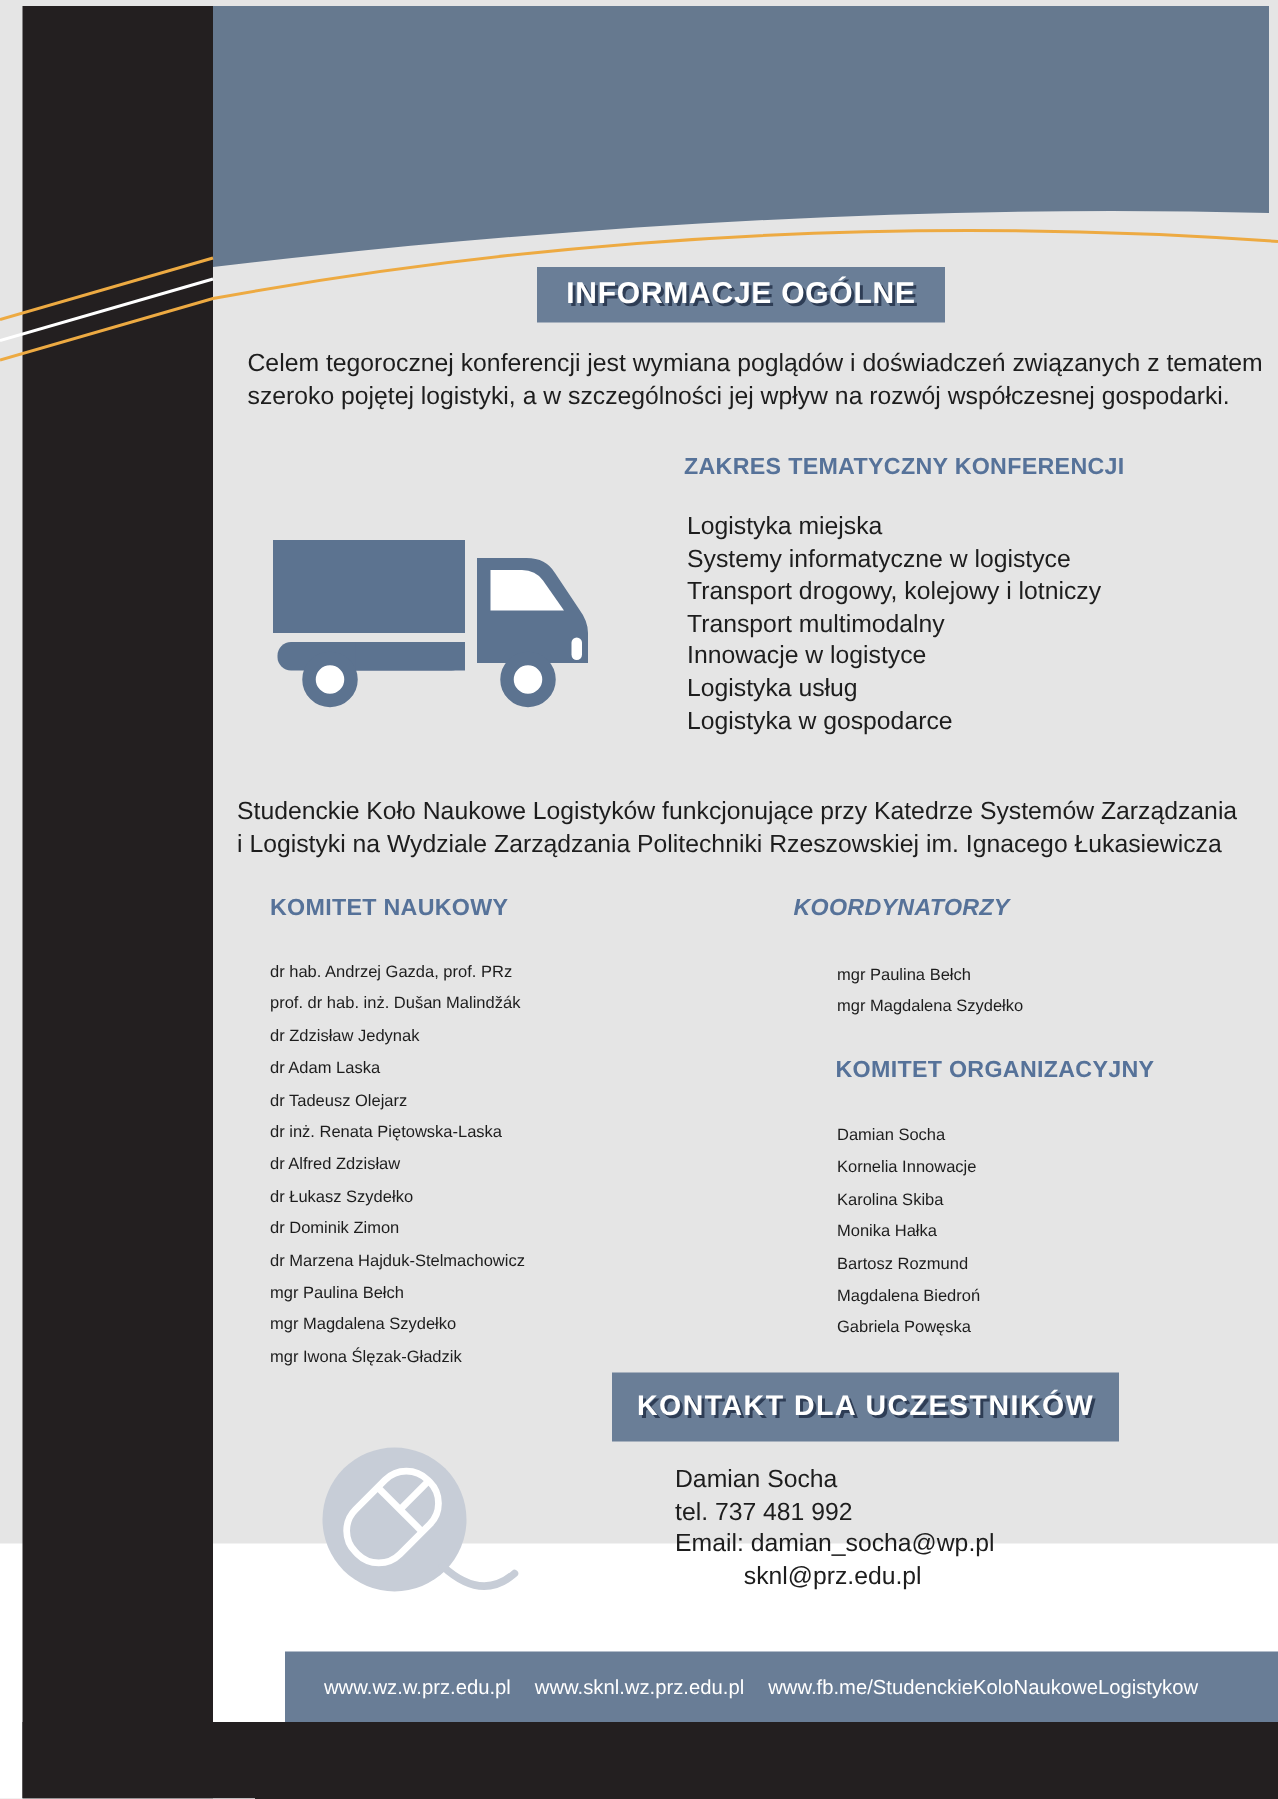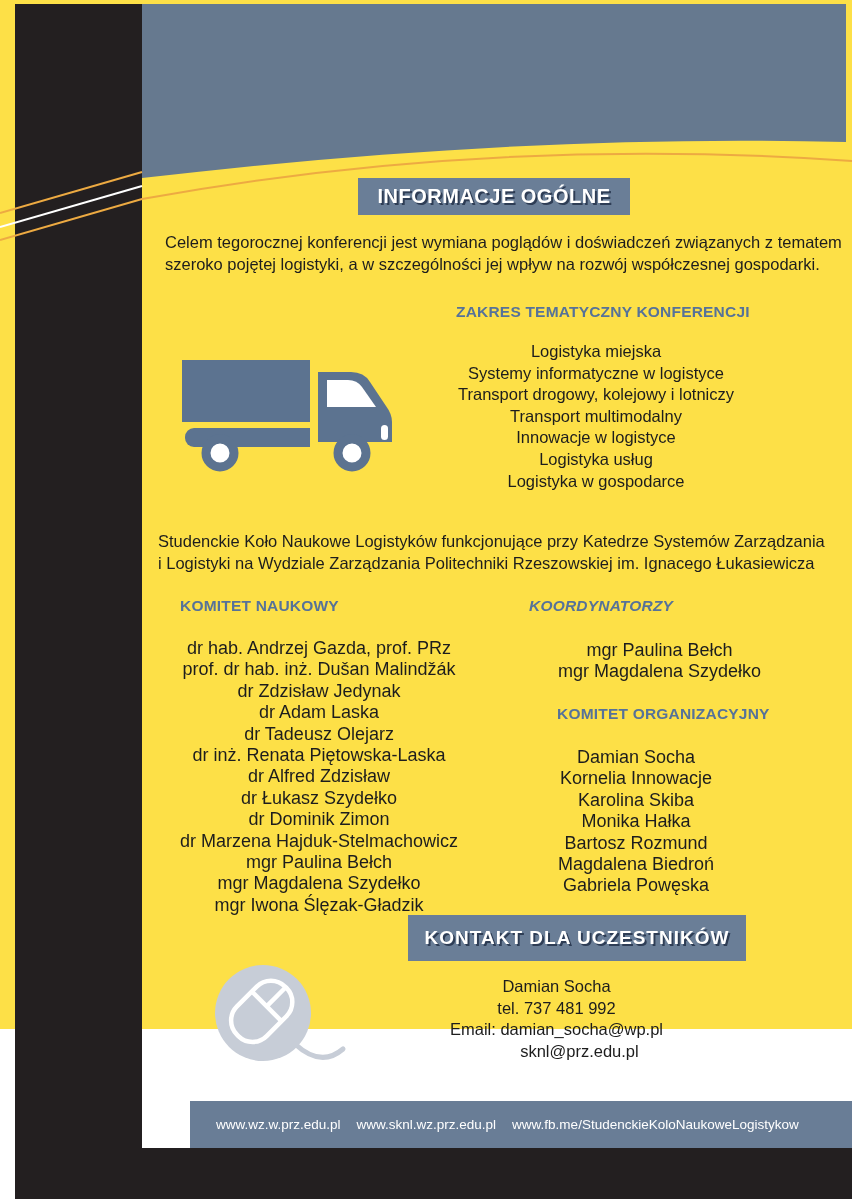--- a/index.html
+++ b/index.html
@@ -3,21 +3,21 @@
 <meta charset="utf-8">
 <style>
   html,body{margin:0;padding:0;}
   body{
     width:852px;height:1199px;
     background:#ffffff;
     font-family:"Liberation Sans", sans-serif;
     color:#1d1d1d;
     overflow:hidden;
   }
-  .page{position:relative;width:852px;height:1029px;background:#fde047;}
+  .page{position:relative;width:852px;height:1029px;background:#e5e5e5;}
 
   .black-strip{
     position:absolute;left:15px;top:4px;width:127px;height:1195px;
     background:#231f20;
   }
   .bottom-band{
     position:absolute;left:15px;top:1148px;width:837px;height:51px;
     background:#231f20;
   }
   .header-svg{position:absolute;left:0;top:0;}
@@ -44,22 +44,22 @@
 
   .sec-heading{
     position:absolute;font-size:15.5px;font-weight:bold;color:#567299;
     letter-spacing:.2px;white-space:nowrap;
   }
   .h-topics{left:456px;top:303px;}
   .h-science{left:180px;top:597px;}
   .h-coord{left:529px;top:597px;font-style:italic;}
   .h-org{left:557px;top:705px;}
 
-  .plainlist{position:absolute;font-size:18px;color:#1d1d1d;}
-  .plainlist .line{line-height:21.4px;white-space:pre;text-align:center;}
+  .plainlist{position:absolute;font-size:11px;color:#1d1d1d;}
+  .plainlist .line{line-height:21.4px;white-space:pre;}
   .topics-list{left:458px;top:341px;font-size:16.5px;}
   .topics-list .line{line-height:21.6px;}
   .science-list{left:180px;top:638px;}
   .coord-list{left:558px;top:640px;}
   .org-list{left:558px;top:747px;}
   .contact-lines{left:450px;top:976px;font-size:16.5px;}
   .contact-lines .line{line-height:21.5px;}
 
   .footer-bar{
     position:absolute;left:142px;top:1101px;width:710px;height:47px;

